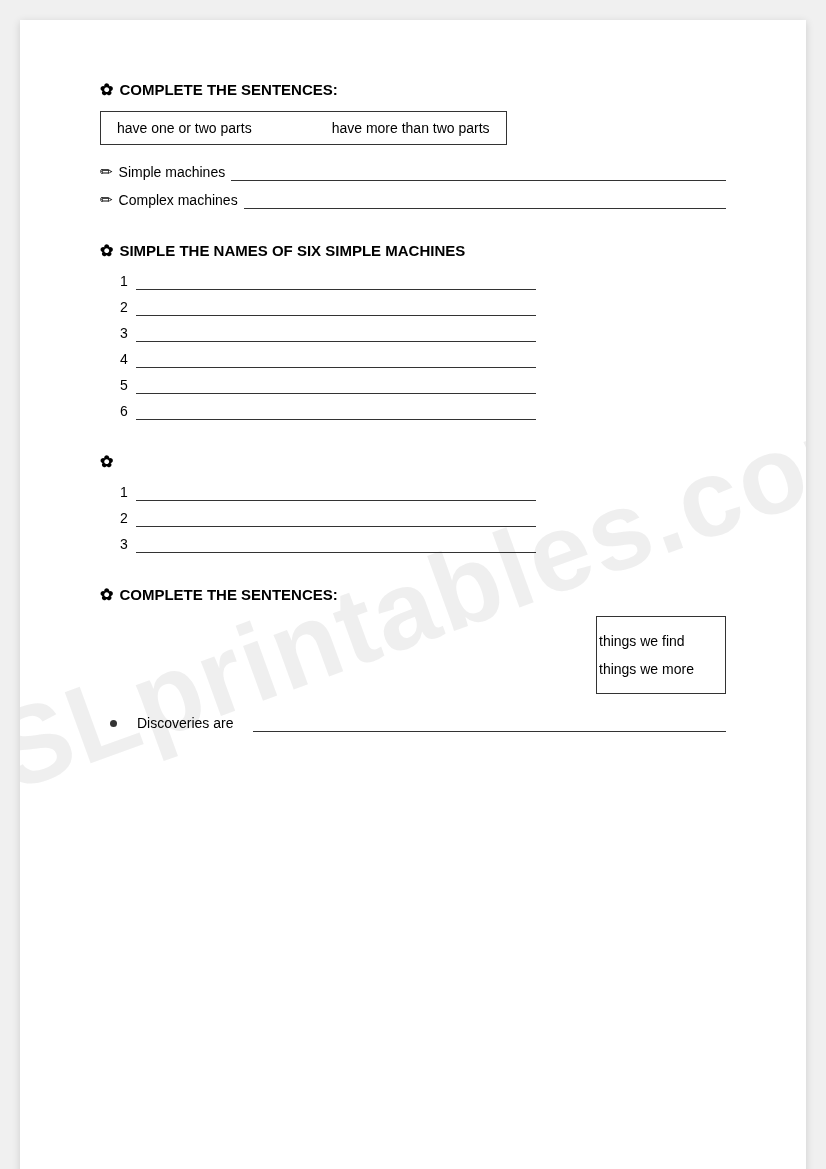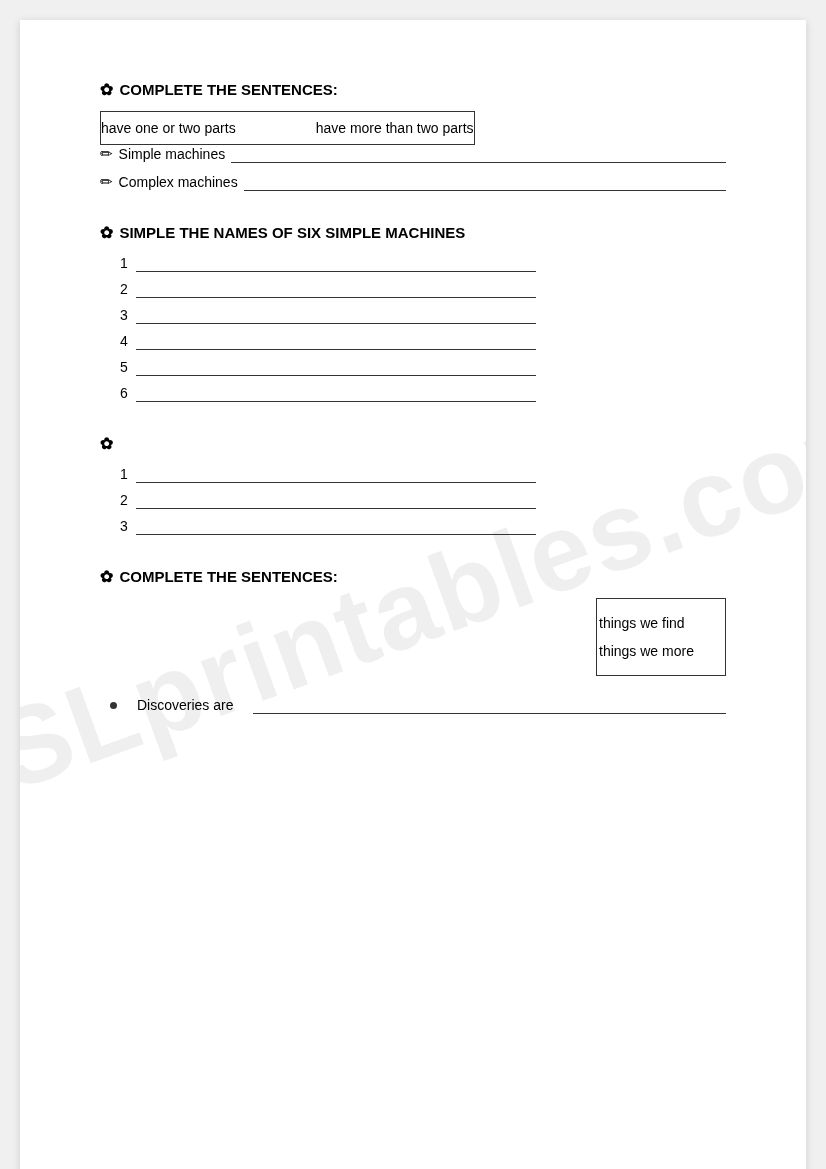--- a/index.html
+++ b/index.html
@@ -61,23 +61,24 @@
       margin-bottom: 12px;
     }
 
     .recycle-icon {
       font-size: 16px;
     }
 
     
     .word-box {
       border: 1px solid #333;
-      padding: 8px 0;
+      padding: 8px 16px;
       display: inline-flex;
       gap: 80px;
+      margin-bottom: 18px;
       font-size: 14px;
     }
 
     .sentence-line {
       display: flex;
       align-items: center;
       gap: 6px;
       margin-bottom: 10px;
       font-size: 14px;
     }

